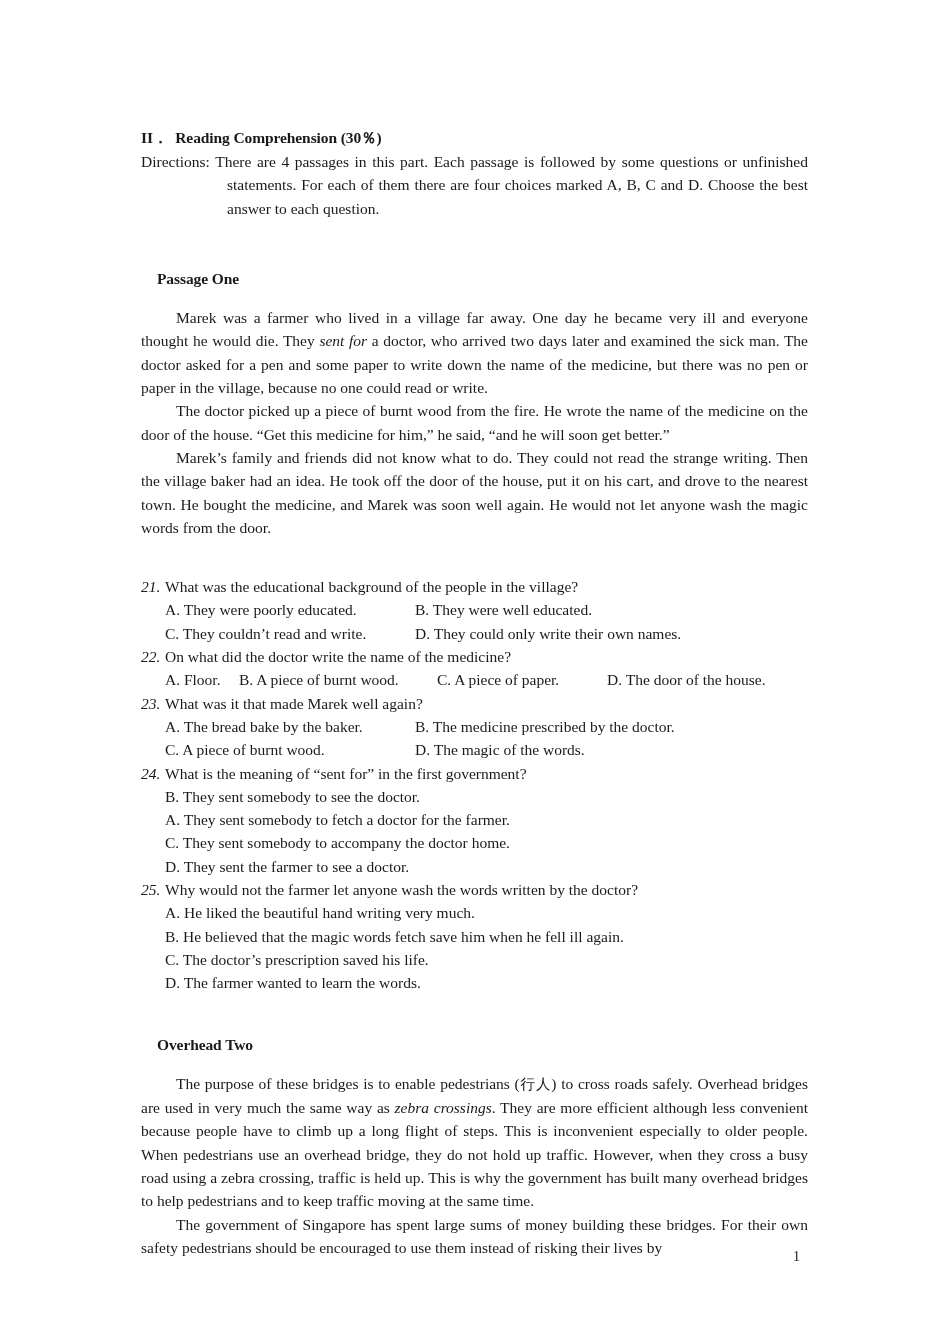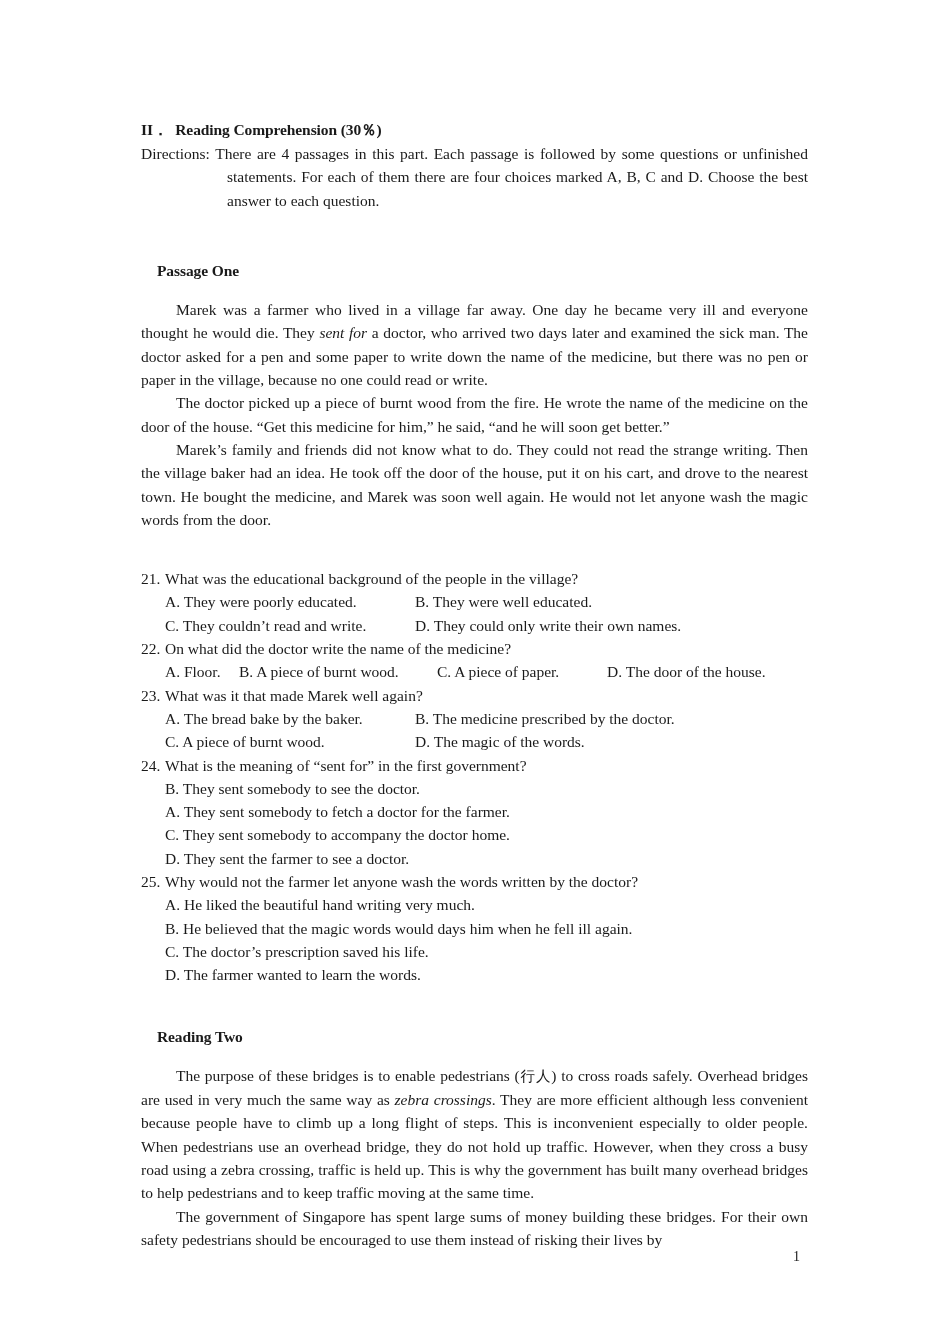--- a/index.html
+++ b/index.html
@@ -21,21 +21,21 @@
     top: 118px;
     width: 667px;
   }
 
   
   .section-heading {
     font-weight: bold;
     font-size: 15.5px;
     line-height: 23px;
     letter-spacing: -0.1px;
-    margin: 0 0 1px 0;
+    margin: 8px 0 1px 0;
     white-space: nowrap;
   }
   .section-heading .numeral { margin-right: 7px; }
 
   
   .directions {
     font-size: 15.5px;
     line-height: 23.3px;
     text-align: justify;
     text-justify: inter-word;
@@ -70,21 +70,21 @@
   .gap-xl { height: 36px; }
 
   
   .questions { margin: 0; }
   .q-stem {
     font-size: 15.5px;
     line-height: 23.3px;
     margin: 0;
     white-space: nowrap;
   }
-  .q-num { display: inline-block; min-width: 24px; }
+  .q-num { display: inline-block; min-width: 24px; font-style: italic; }
   .opt-row {
     font-size: 15.5px;
     line-height: 23.3px;
     margin: 0;
     padding-left: 24px;
     white-space: nowrap;
   }
   .opt-row .opt-a,
   .opt-row .opt-c { display: inline-block; width: 250px; }
   .opt-inline-row .opt { display: inline-block; }
@@ -140,29 +140,29 @@
     <p class="opt-row"><span class="opt-c">C. A piece of burnt wood.</span><span>D. The magic of the words.</span></p>
 
     <p class="q-stem"><span class="q-num">24.</span><span>What is the meaning of  “sent for” in the first government?</span></p>
     <p class="opt-row opt-stack">B. They sent somebody to see the doctor.</p>
     <p class="opt-row opt-stack">A. They sent somebody to fetch a doctor for the farmer.</p>
     <p class="opt-row opt-stack">C. They sent somebody to accompany the doctor home.</p>
     <p class="opt-row opt-stack">D. They sent the farmer to see a doctor.</p>
 
     <p class="q-stem"><span class="q-num">25.</span><span>Why would not the farmer let anyone wash the words written by the doctor?</span></p>
     <p class="opt-row opt-stack">A. He liked the beautiful hand writing very much.</p>
-    <p class="opt-row opt-stack">B. He believed that the magic words would days him when he fell ill again.</p>
+    <p class="opt-row opt-stack">B. He believed that the magic words fetch save him when he fell ill again.</p>
     <p class="opt-row opt-stack">C. The doctor’s prescription saved his life.</p>
     <p class="opt-row opt-stack">D. The farmer wanted to learn the words.</p>
 
   </div>
 
   <div class="gap-md"></div>
 
-  <h3 class="passage-title">Reading Two</h3>
+  <h3 class="passage-title">Overhead Two</h3>
 
 
   <p class="para"><span>The purpose of these bridges is to enable pedestrians (</span><span class="cn">行人</span><span>) to cross roads safely. Overhead bridges are used in very much the same way as </span><em>zebra crossings</em><span>. They are more efficient although less convenient because people have to climb up a long flight of steps. This is inconvenient especially to older people. When pedestrians use an overhead bridge, they do not hold up traffic. However, when they cross a busy road using a zebra crossing, traffic is held up. This is why the government has built many overhead bridges to help pedestrians and to keep traffic moving at the same time.</span></p>
 
   <p class="para">The government of Singapore has spent large sums of money building these bridges. For their own safety pedestrians should be encouraged to use them instead of risking their lives by</p>
 
 </div>
 
 <div class="page-number">1</div>
 

